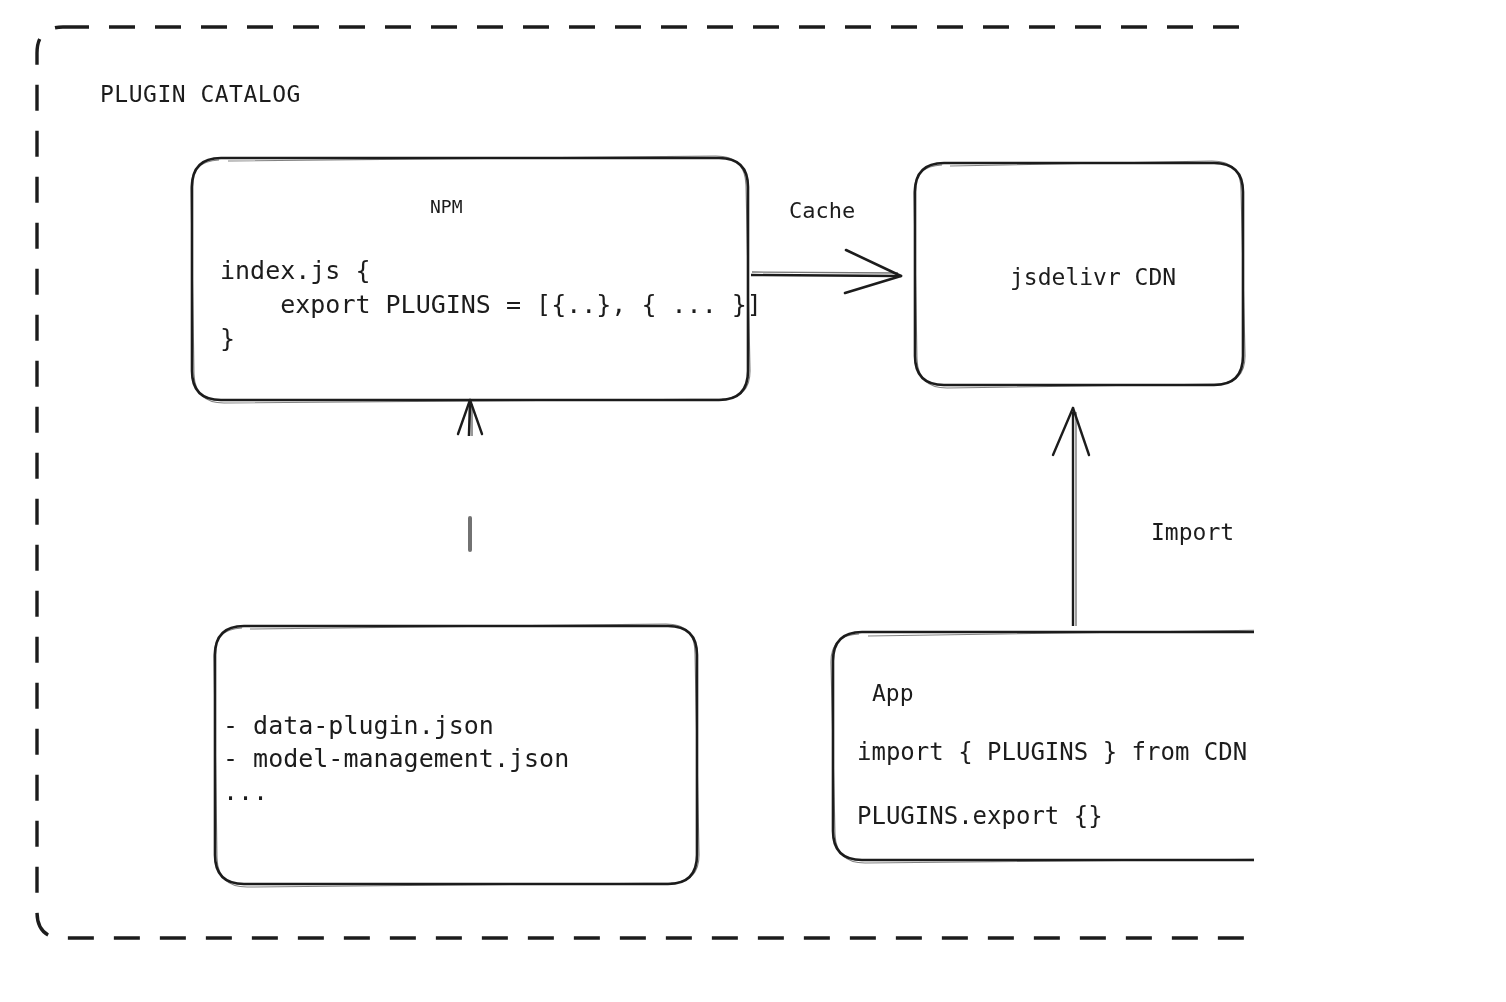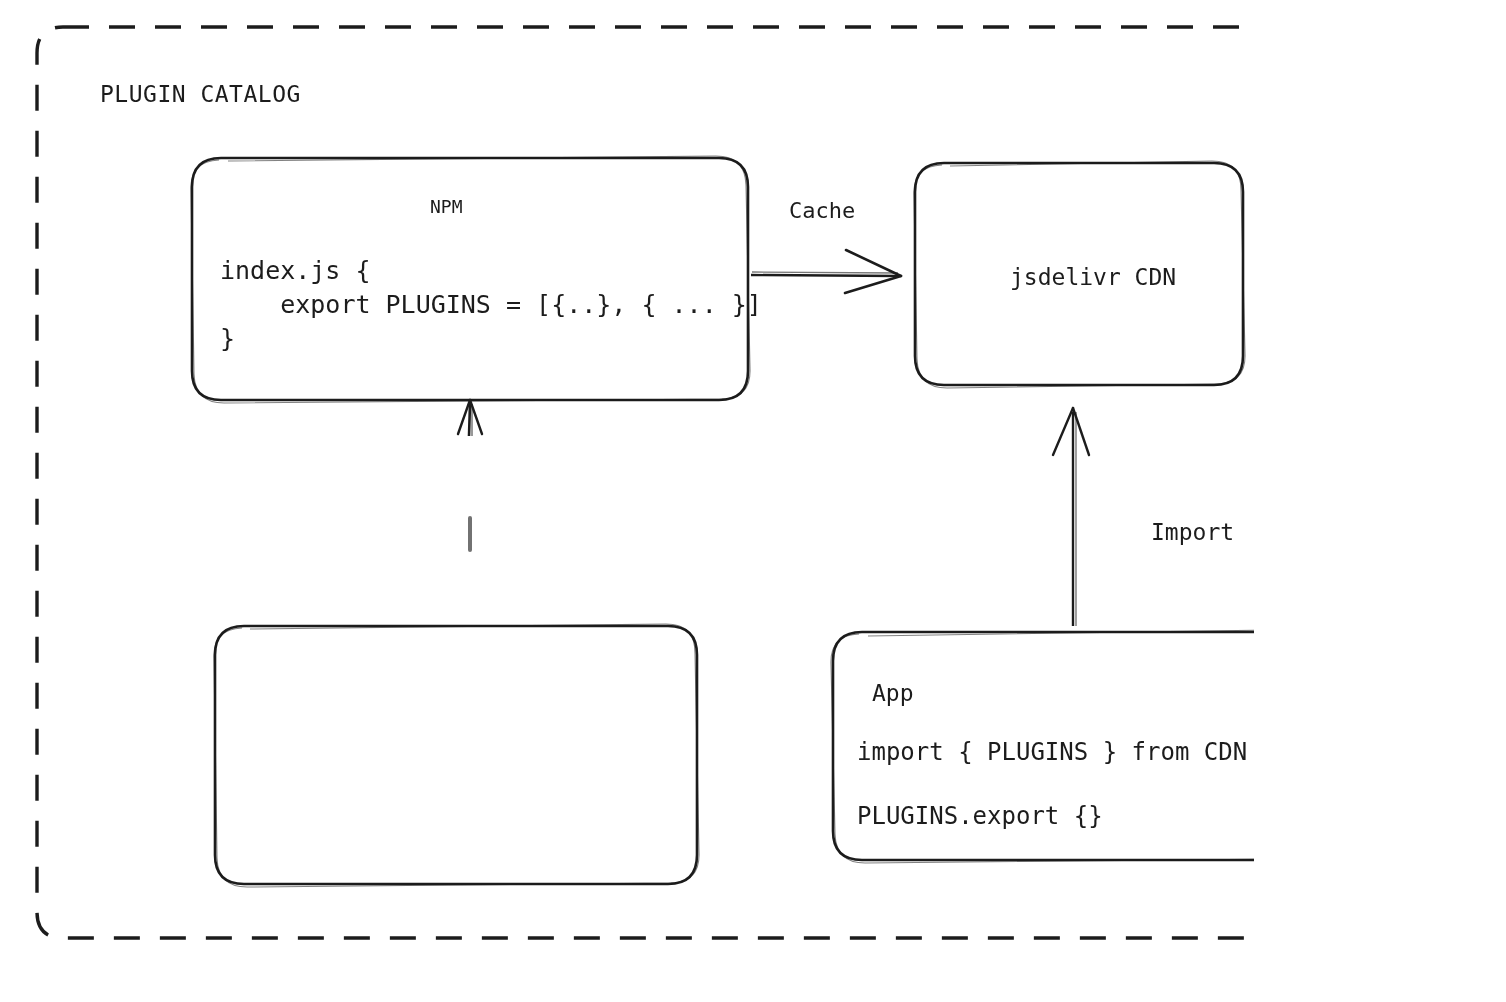--- a/index.html
+++ b/index.html
@@ -169,20 +169,23 @@
   <div class="txt npm-title">NPM</div>
   <div class="txt npm-code">index.js {
     export PLUGINS = [{..}, { ... }]
 }</div>
 
   <div class="txt cdn-title">jsdelivr CDN</div>
 
   <div class="txt cache-label">Cache</div>
 
 
+  <div class="txt repo-list">- data-plugin.json
+- model-management.json
+...</div>
 
   <div class="txt app-title">App</div>
   <div class="txt app-code-1">import { PLUGINS } from CDN</div>
   <div class="txt app-code-2">PLUGINS.export {}</div>
 
   <div class="txt import-label">Import</div>
 
 </div>
 
 </body></html>

